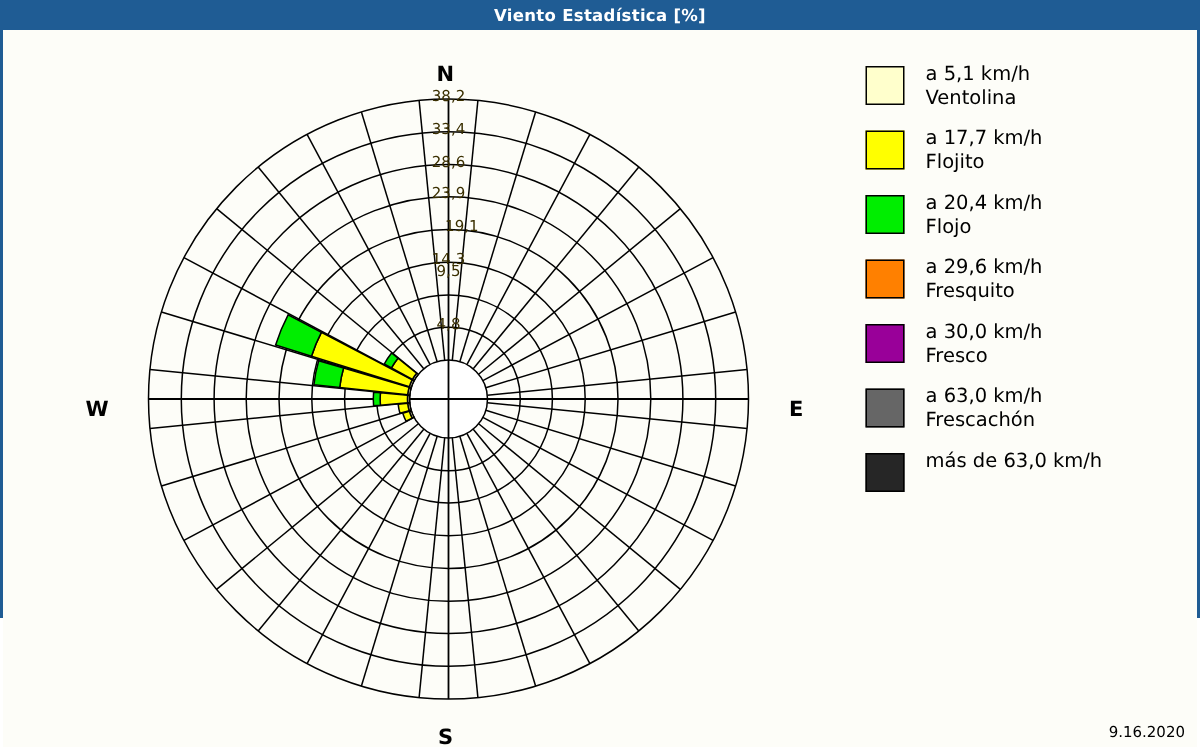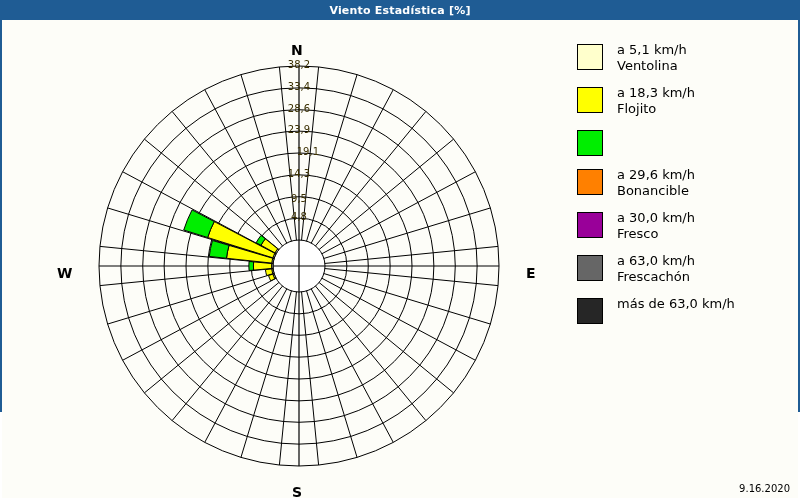--- a/index.html
+++ b/index.html
@@ -177,53 +177,57 @@
           </g>
         </svg>
 
       <div class="compass" id="lbl-n">N</div>
       <div class="compass" id="lbl-s">S</div>
       <div class="compass" id="lbl-w">W</div>
       <div class="compass" id="lbl-e">E</div>
 
       <div id="rticks">
           <div class="rtick" style="left: 277px; top: 191.136px;">4,8</div>
-          <div class="rtick" style="left: 277px; top: 173px;">9,5</div>
+          <div class="rtick" style="left: 277px; top: 156px;">9,5</div>
           <div class="rtick" style="left: 277px; top: 147.864px;">14,3</div>
           <div class="rtick" style="left: 277px; top: 126px; text-align: right;">19,1</div>
           <div class="rtick" style="left: 277px; top: 104.136px;">23,9</div>
           <div class="rtick" style="left: 277px; top: 82.7277px;">28,6</div>
           <div class="rtick" style="left: 277px; top: 60.8639px;">33,4</div>
           <div class="rtick" style="left: 277px; top: 39px;">38,2</div>
         </div>
     </div>
 
     <div id="legend">
         <div class="leg-row">
           <div class="swatch" style="background: rgb(255, 255, 204);"></div>
           <div class="leg-txt">
             <div>a 5,1 km/h</div>
             <div>Ventolina</div>
           </div>
         </div>
         <div class="leg-row">
           <div class="swatch" style="background: rgb(255, 255, 0);"></div>
           <div class="leg-txt">
-            <div>a 18,3 km/h</div>
+            <div>a 17,7 km/h</div>
             <div>Flojito</div>
           </div>
         </div>
         <div class="leg-row">
           <div class="swatch" style="background: rgb(0, 238, 0);"></div>
+          <div class="leg-txt">
+            <div>a 20,4 km/h</div>
+            <div>Flojo</div>
+          </div>
         </div>
         <div class="leg-row">
           <div class="swatch" style="background: rgb(255, 128, 0);"></div>
           <div class="leg-txt">
             <div>a 29,6 km/h</div>
-            <div>Bonancible</div>
+            <div>Fresquito</div>
           </div>
         </div>
         <div class="leg-row">
           <div class="swatch" style="background: rgb(153, 0, 153);"></div>
           <div class="leg-txt">
             <div>a 30,0 km/h</div>
             <div>Fresco</div>
           </div>
         </div>
         <div class="leg-row">

